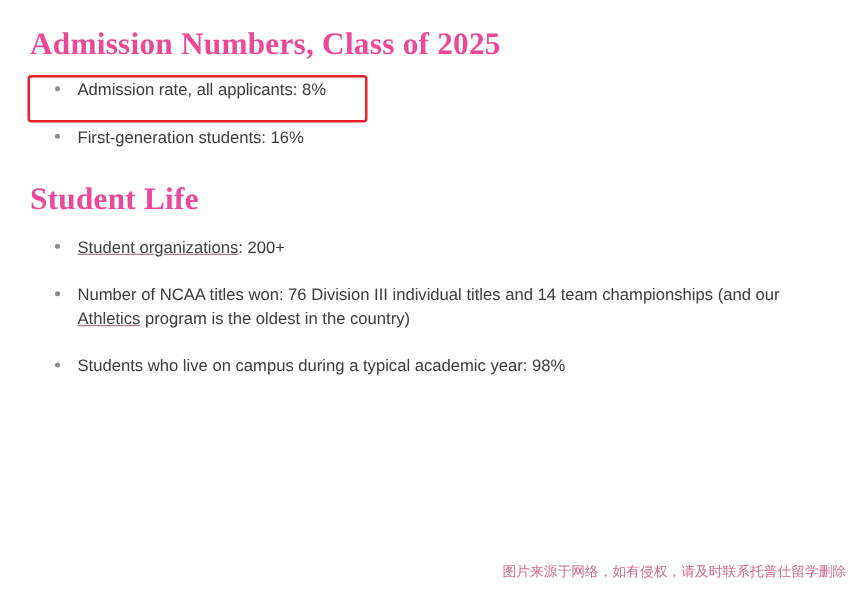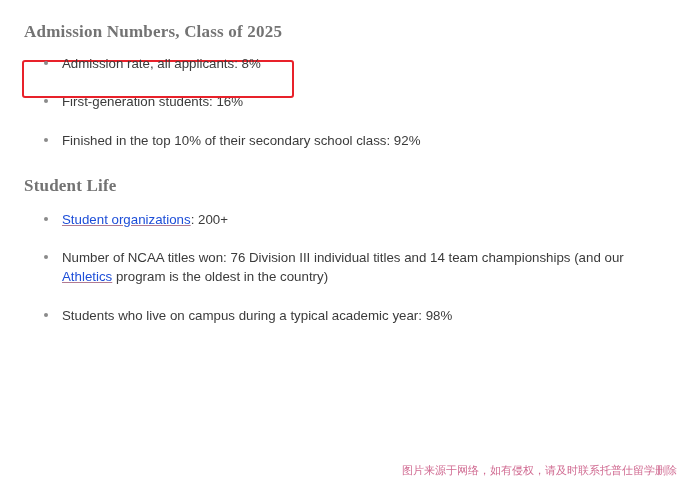--- a/index.html
+++ b/index.html
@@ -16,23 +16,23 @@
   }
   .page {
     position: relative;
     width: 683px;
     height: 482px;
     box-sizing: border-box;
     padding: 22px 24px 0 24px;
   }
   h2.section-title {
     font-family: "Liberation Serif", serif;
-    font-size: 17px;
+    font-size: 25px;
     font-weight: bold;
-    color: #737373;
+    color: #ec4899;
     margin: 0 0 10px 0;
     letter-spacing: 0.2px;
   }
   h2.section-title.second {
     margin-top: 26px;
     margin-bottom: 14px;
   }
   ul.facts {
     list-style: none;
     margin: 0;
@@ -50,40 +50,40 @@
     content: "";
     position: absolute;
     left: 20px;
     top: 7px;
     width: 4px;
     height: 4px;
     border-radius: 50%;
     background: #8a8a8a;
   }
   .link {
-    color: #1d4ed8;
+    color: #404040;
     text-decoration: underline;
     text-decoration-color: #b07a92;
     cursor: pointer;
   }
   .highlight-box {
     position: absolute;
     left: 22px;
     top: 60px;
     width: 272px;
     height: 38px;
     border: 2px solid #e8212a;
     border-radius: 3px;
     box-sizing: border-box;
     pointer-events: none;
   }
   .watermark {
     position: absolute;
     right: 6px;
-    bottom: 4px;
+    bottom: 17px;
     font-size: 11px;
     color: #c8507e;
     opacity: 0.85;
     white-space: nowrap;
   }
   .first-item {
     position: relative;
     z-index: 2;
   }
 </style>
@@ -94,23 +94,20 @@
 
   <h2 class="section-title">Admission Numbers, Class of 2025</h2>
 
   <ul class="facts">
     <li class="first-item">
       <span>Admission rate, all applicants: 8%</span>
     </li>
     <li>
       <span>First-generation students: 16%</span>
     </li>
-    <li>
-      <span>Finished in the top 10% of their secondary school class: 92%</span>
-    </li>
   </ul>
 
   <h2 class="section-title second">Student Life</h2>
 
   <ul class="facts">
     <li>
       <span></span><a class="link">Student organizations</a><span>: 200+</span>
     </li>
     <li>
       <span>Number of NCAA titles won: 76 Division III individual titles and 14 team championships (and our </span><a class="link">Athletics</a><span> program is the oldest in the country)</span>

